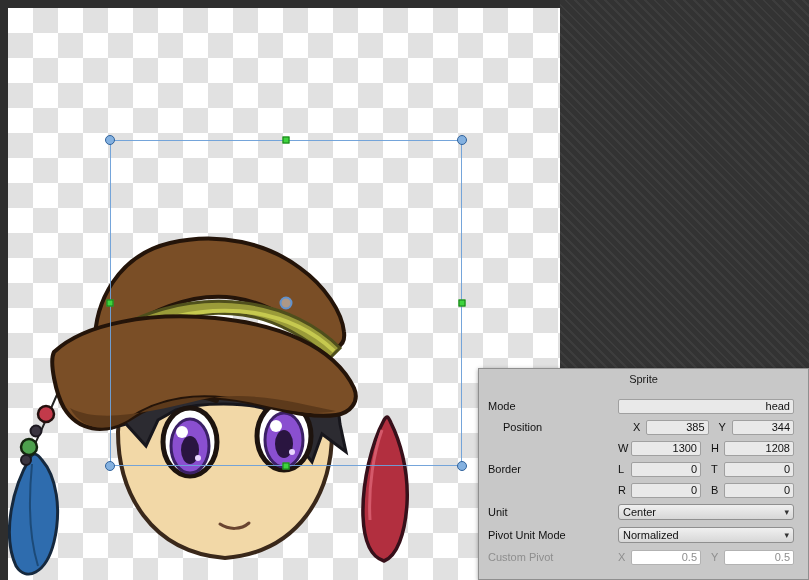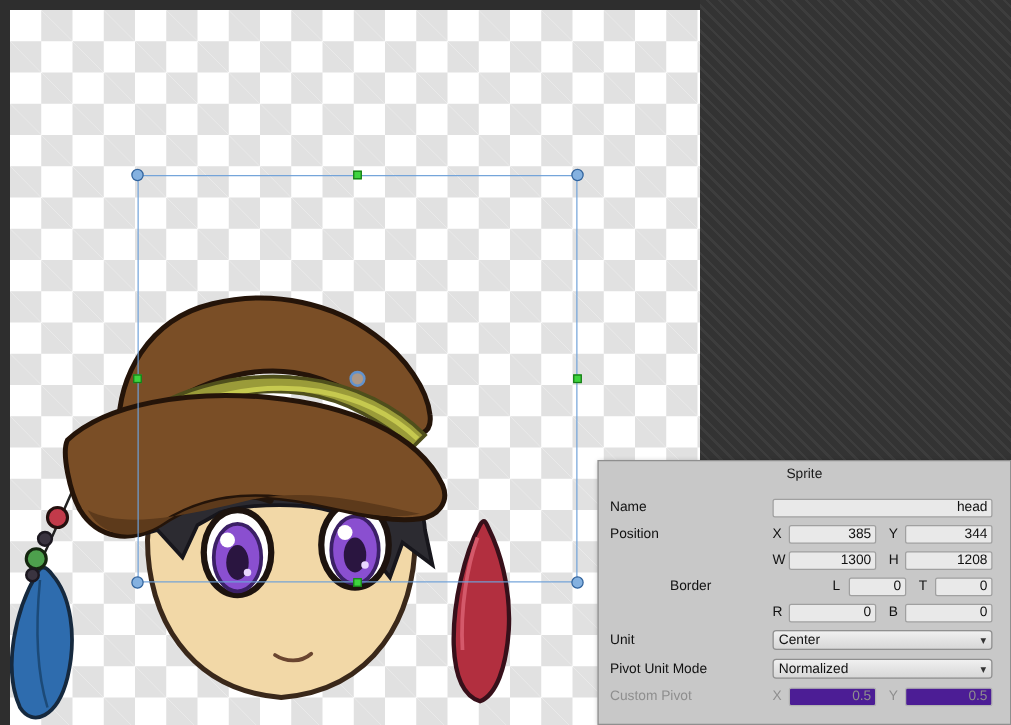--- a/index.html
+++ b/index.html
@@ -46,21 +46,21 @@
   .pairs { display:flex; flex:1; min-width:0; align-items:center; }
   .plabel { flex:none; width:9px; margin-right:4px; }
   .field {
     height:15px; font-size:11px; font-family:"Liberation Sans",sans-serif;
     border:1px solid #a0a0a0; background:#e9e9e9; color:#111;
     padding:0 3px; box-sizing:border-box; border-radius:2px; outline:none;text-align:right;
   }
   .field.wide { flex:1; min-width:0; }
   .field.num { flex:1; min-width:0; margin-right:10px; }
   .field.num.last { margin-right:0; }
-  .field.off { background:#4c1d95; color:#8e8e8e; border-color:#b2b2b2; }
+  .field.off { background:#ffffff; color:#8e8e8e; border-color:#b2b2b2; }
   .lbl-off { color:#8e8e8e; }
   .dropdown {
     flex:1; min-width:0; height:16px; box-sizing:border-box;
     background:linear-gradient(#f0f0f0,#d7d7d7); border:1px solid #8f8f8f; border-radius:3px;
     display:flex; align-items:center; justify-content:space-between; padding:0 4px;
   }
   .dropdown .arrow { font-size:9px; color:#333; line-height:1; }
 </style>
 </head>
 <body>
@@ -120,47 +120,47 @@
   <div class="handle h-mid" style="left:286px; top:140px;"></div>
   <div class="handle h-mid" style="left:110px; top:303px;"></div>
   <div class="handle h-mid" style="left:462px; top:303px;"></div>
   <div class="handle h-mid" style="left:286px; top:466px;"></div>
   <div class="handle h-pivot" style="left:286px; top:303px;"></div>
 
   <div class="sprite-panel">
     <div class="panel-title">Sprite</div>
 
     <div class="row" style="top:29px;">
-      <span class="rlabel">Name</span>
+      <span class="rlabel">Mode</span>
       <div class="pairs">
         <input class="field wide" value="head" style="">
       </div>
     </div>
 
-    <div class="row" style="top:50px;">
+    <div class="row" style="top:50px;margin-left:15px;">
       <span class="rlabel">Position</span>
       <div class="pairs">
         <span class="plabel">X</span>
         <input class="field num" value="385" style="">
         <span class="plabel">Y</span>
         <input class="field num last" value="344" style="">
       </div>
     </div>
 
     <div class="row" style="top:71px;">
       <span class="rlabel"></span>
       <div class="pairs">
         <span class="plabel">W</span>
         <input class="field num" value="1300" style="">
         <span class="plabel">H</span>
         <input class="field num last" value="1208" style="">
       </div>
     </div>
 
-    <div class="row" style="top:92px;margin-left:48px;">
+    <div class="row" style="top:92px;">
       <span class="rlabel">Border</span>
       <div class="pairs">
         <span class="plabel">L</span>
         <input class="field num" value="0" style="">
         <span class="plabel">T</span>
         <input class="field num last" value="0" style="">
       </div>
     </div>
 
     <div class="row" style="top:113px;">

